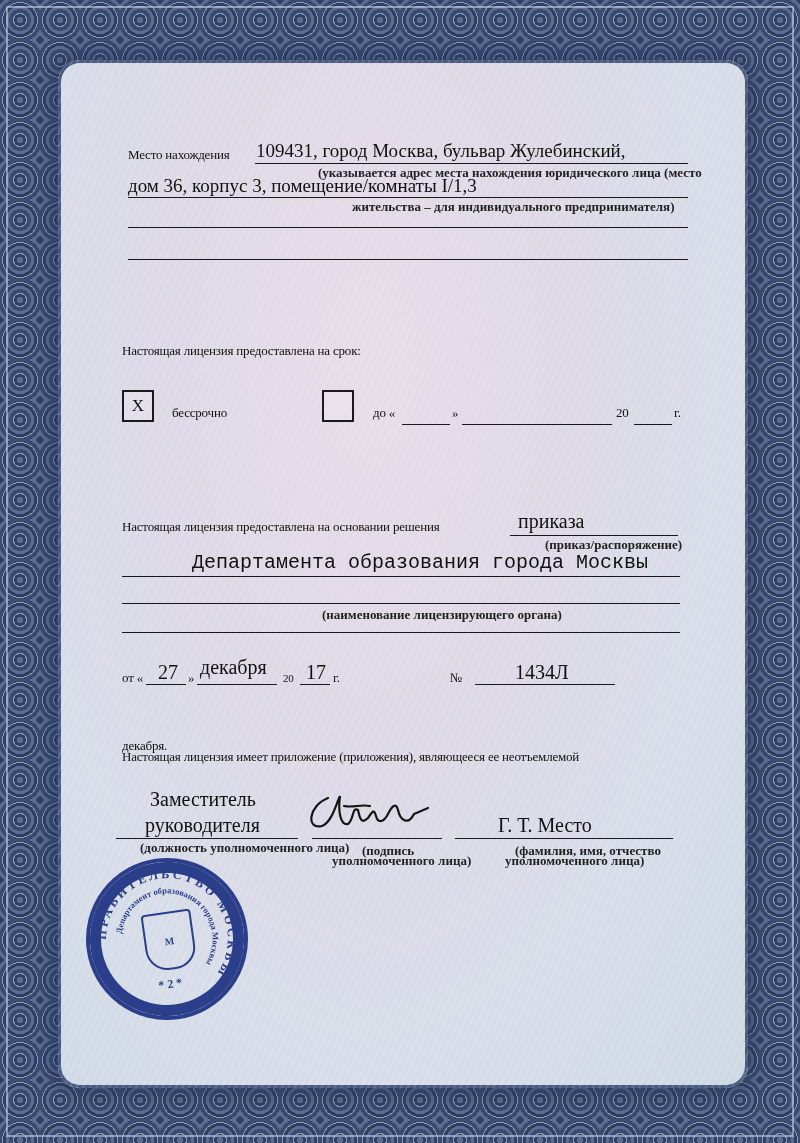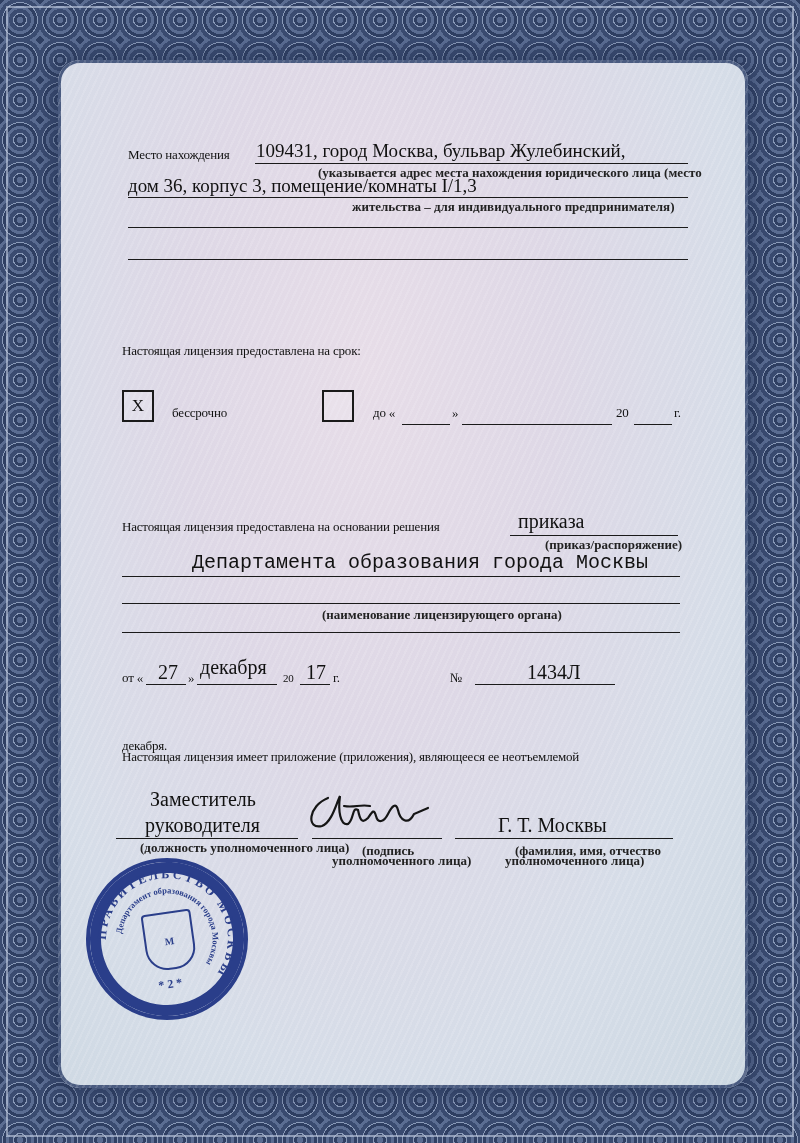--- a/index.html
+++ b/index.html
@@ -84,39 +84,39 @@
 <div class="abs" style="left:158px;top:661px;font-size:20px;">27</div>
 <div class="line" style="left:146px;top:684px;width:40px;"></div>
 <div class="abs lbl" style="left:188px;top:670px;">»</div>
 <div class="abs" style="left:200px;top:656px;font-size:20px;">декабря</div>
 <div class="line" style="left:197px;top:684px;width:80px;"></div>
 <div class="abs lbl" style="left:283px;top:672px;font-size:11px;">20</div>
 <div class="abs" style="left:306px;top:661px;font-size:20px;">17</div>
 <div class="line" style="left:300px;top:684px;width:30px;"></div>
 <div class="abs lbl" style="left:333px;top:670px;">г.</div>
 <div class="abs lbl" style="left:450px;top:670px;">№</div>
-<div class="abs" style="left:515px;top:661px;font-size:20px;margin-left:12px;">1434Л</div>
+<div class="abs" style="left:515px;top:661px;font-size:20px;">1434Л</div>
 <div class="line" style="left:475px;top:684px;width:140px;"></div>
 
 <div class="abs lbl" style="left:122px;top:713px;white-space:nowrap;margin-top:36px;">Настоящая лицензия имеет приложение (приложения), являющееся ее неотъемлемой</div>
 <div class="abs lbl" style="left:122px;top:738px;">декабря.</div>
 
 <div class="abs" style="left:150px;top:788px;font-size:20px;">Заместитель</div>
 <div class="abs" style="left:145px;top:814px;font-size:20px;">руководителя</div>
 <div class="line" style="left:116px;top:838px;width:182px;"></div>
 <div class="abs hint" style="left:140px;top:840px;">(должность уполномоченного лица)</div>
 
 <svg class="sig" viewBox="0 0 150 50">
   <path d="M30 12 C10 20 8 44 24 40 C34 36 38 18 42 10 C40 24 42 40 50 38 C56 34 54 20 60 24 C62 34 64 38 70 32 C74 26 76 22 78 30 C80 38 86 36 90 28 C94 20 98 16 100 24 C102 34 110 40 116 28 L130 22 M46 20 C56 22 62 18 72 20" fill="none" stroke="#151515" stroke-width="2.2" stroke-linecap="round"></path>
 </svg>
 <div class="line" style="left:312px;top:838px;width:130px;"></div>
 <div class="abs hint" style="left:362px;top:843px;">(подпись</div>
 <div class="abs hint" style="left:332px;top:853px;">уполномоченного лица)</div>
 
-<div class="abs" style="left:498px;top:814px;font-size:20px;">Г. Т. Москвы</div>
+<div class="abs" style="left:498px;top:814px;font-size:20px;">Г. Т. Место</div>
 <div class="line" style="left:455px;top:838px;width:218px;"></div>
 <div class="abs hint" style="left:515px;top:843px;">(фамилия, имя, отчество</div>
 <div class="abs hint" style="left:505px;top:853px;">уполномоченного лица)</div>
 
 <div class="stamp">
   <svg class="ring-text" viewBox="0 0 162 162">
     <defs>
       <path id="outerArc" d="M 81,81 m -64,0 a 64,64 0 1,1 128,0 a 64,64 0 1,1 -128,0"></path>
       <path id="innerArc" d="M 81,81 m -48,0 a 48,48 0 1,1 96,0 a 48,48 0 1,1 -96,0"></path>
     </defs>

